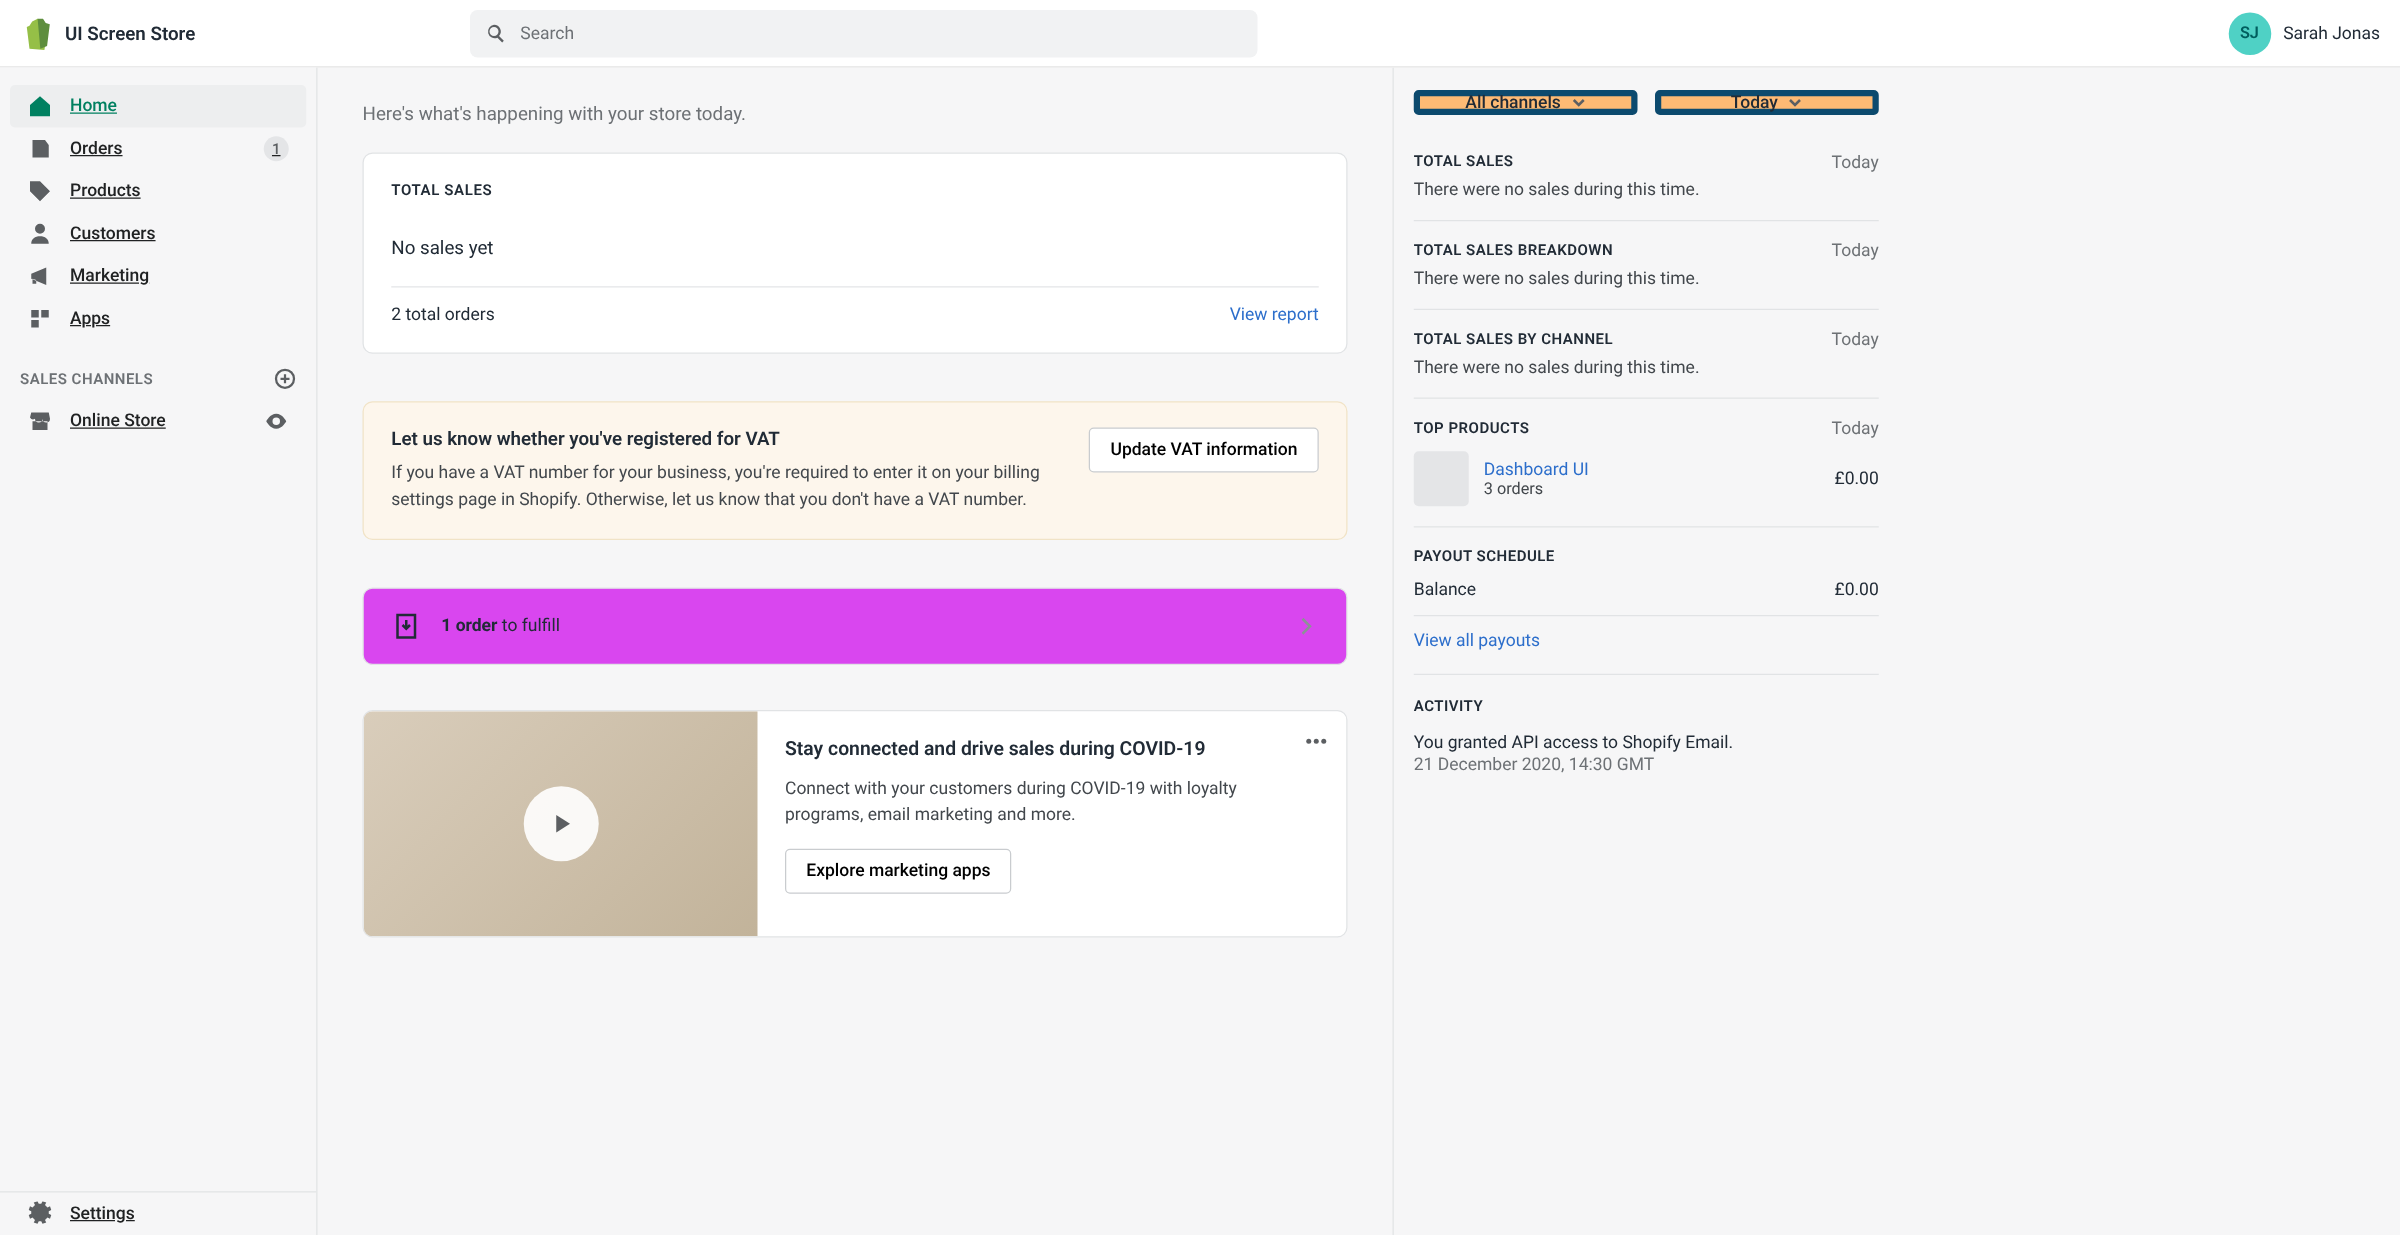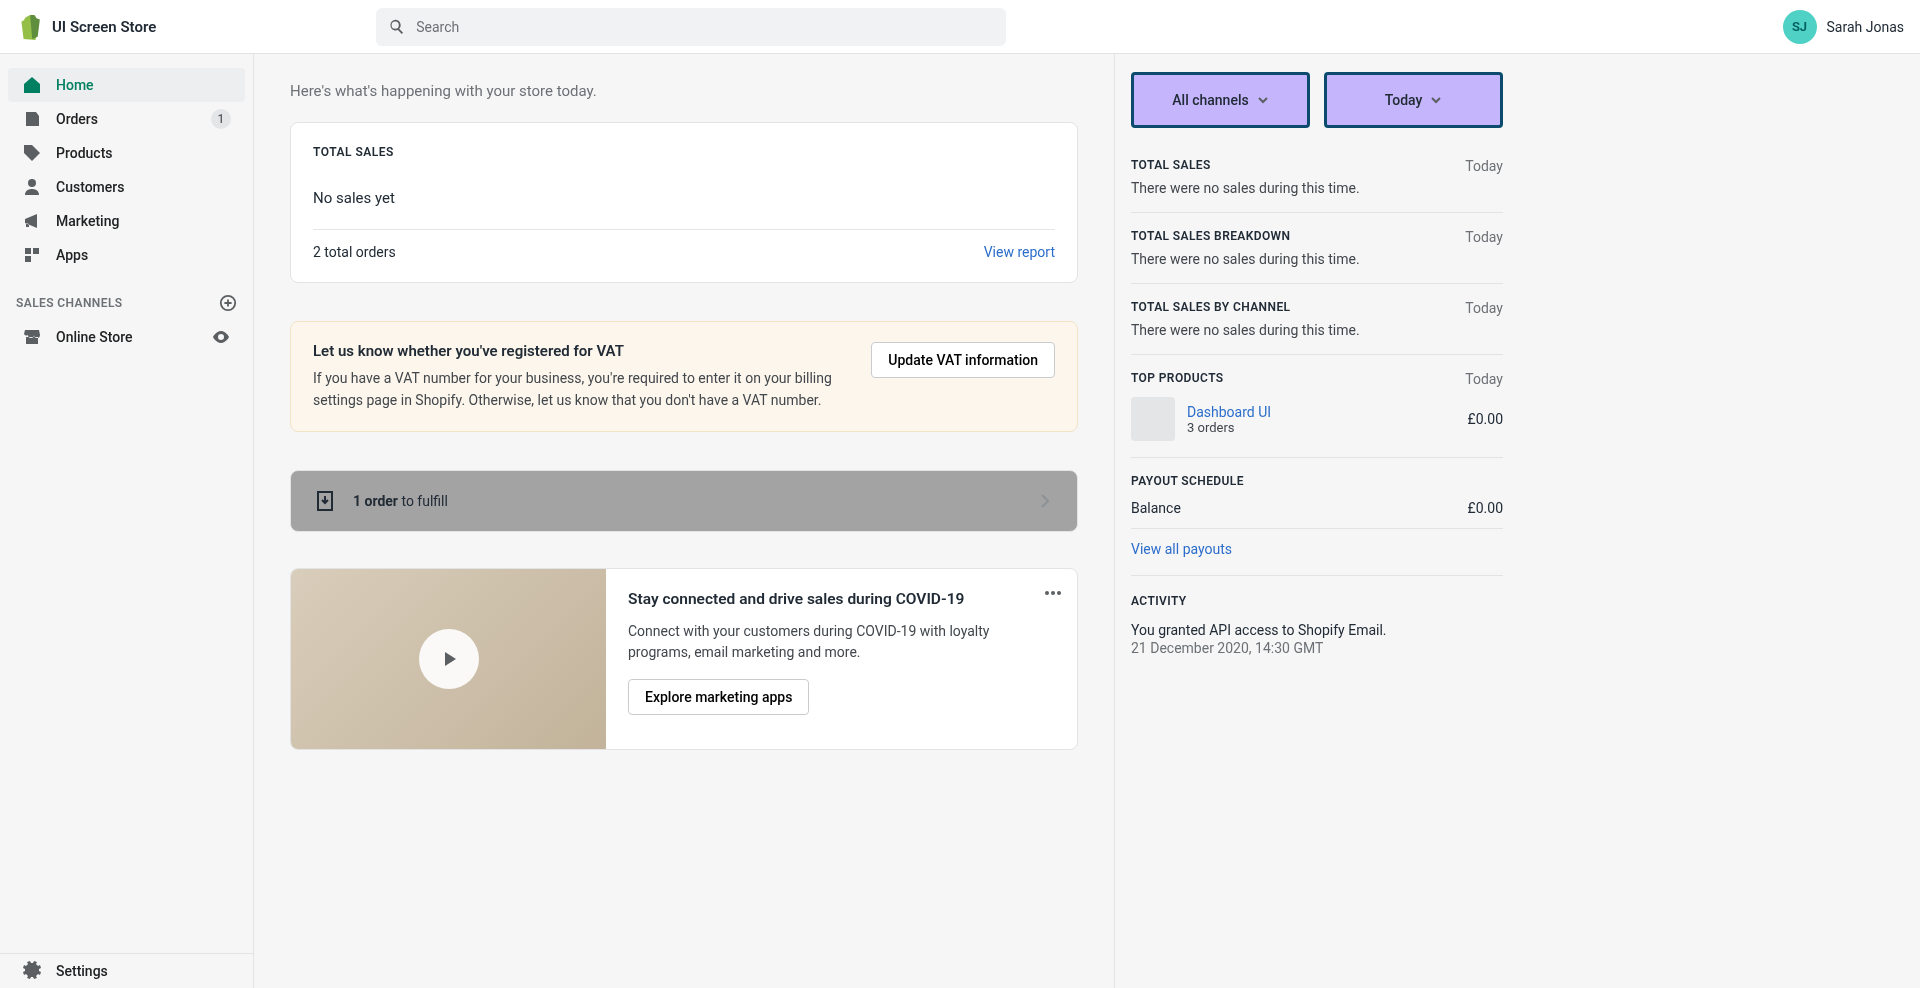--- a/index.html
+++ b/index.html
@@ -7,21 +7,21 @@
 .topbar { height: 54px; background: #fff; border-bottom: 1px solid #e3e3e3; display: flex; align-items: center; padding: 0 16px; }
 .logo { width: 26px; height: 26px; margin-right: 10px; }
 .store-name { font-weight: 600; font-size: 15px; }
 .search { flex: 0 0 630px; margin-left: 220px; background: #f1f2f3; border-radius: 6px; height: 38px; display: flex; align-items: center; padding: 0 12px; color: #6d7175; }
 .search svg { width: 18px; height: 18px; margin-right: 10px; }
 .topbar-spacer { flex: 1; }
 .user { display: flex; align-items: center; gap: 10px; }
 .avatar { width: 34px; height: 34px; border-radius: 50%; background: #4fd1c5; color: #005e5e; display: flex; align-items: center; justify-content: center; font-weight: 600; font-size: 13px; }
 .layout { display: flex; height: calc(100vh - 54px); }
 .sidebar { width: 254px; background: #f6f6f7; border-right: 1px solid #e1e3e5; display: flex; flex-direction: column; padding-top: 14px; }
-.nav-item { display: flex; align-items: center; height: 34px; padding: 0 14px; margin: 0 8px; border-radius: 4px; cursor: pointer; color: #202223; font-weight: 500; font-size: 14px; gap: 14px; }
+.nav-item { display: flex; align-items: center; height: 34px; padding: 0 14px; margin: 0 8px; border-radius: 4px; cursor: pointer; color: #202223; font-weight: 500; font-size: 14px; gap: 14px; text-decoration: underline; }
 .nav-item.active { background: #edeeef; color: #008060; }
 .nav-item .icon { width: 20px; height: 20px; display: flex; align-items: center; justify-content: center; }
 .nav-item.active .icon svg { fill: #008060; }
 .nav-item .badge { margin-left: auto; background: #e4e5e7; width: 20px; height: 20px; border-radius: 10px; display: flex; align-items: center; justify-content: center; font-size: 12px; color: #5c5f62; }
 .nav-section { padding: 22px 16px 8px; font-size: 12px; font-weight: 600; color: #6d7175; letter-spacing: 0.4px; display: flex; justify-content: space-between; align-items: center; }
 .nav-section .plus { width: 18px; height: 18px; cursor: pointer; }
 .sidebar-bottom { margin-top: auto; border-top: 1px solid #e1e3e5; }
 .content { flex: 1; display: flex; overflow: auto; }
 .main { flex: 1; padding: 28px 36px; max-width: 860px; }
 .greeting { color: #6d7175; font-size: 15px; margin-bottom: 22px; }
@@ -31,32 +31,32 @@
 .card-big { font-size: 26px; font-weight: 400; margin: 22px 0 18px; }
 .card-divider { border-top: 1px solid #e4e5e7; margin: 0 0 14px; }
 .card-footer { display: flex; justify-content: space-between; color: #212b36; font-size: 14px; }
 .link { color: #2c6ecb; cursor: pointer; }
 .sparkline { float: right; margin-top: -40px; }
 .banner { background: #fdf6ec; border: 1px solid #f1e3c6; border-radius: 8px; padding: 20px 22px; display: flex; gap: 20px; margin-bottom: 38px; justify-content: flex-end; }
 .banner-content { flex: 1; }
 .banner-title { font-weight: 600; font-size: 15px; margin-bottom: 8px; }
 .banner-text { color: #42474c; line-height: 1.55; font-size: 14px; }
 .btn { background: #fff; border: 1px solid #c9cccf; border-radius: 4px; padding: 9px 16px; font-size: 14px; font-weight: 500; cursor: pointer; white-space: nowrap; }
-.task { background: #a3a3a3; border: 1px solid #e1e3e5; border-radius: 8px; padding: 18px 22px; display: flex; align-items: center; gap: 16px; margin-bottom: 36px; cursor: pointer; }
+.task { background: #d946ef; border: 1px solid #e1e3e5; border-radius: 8px; padding: 18px 22px; display: flex; align-items: center; gap: 16px; margin-bottom: 36px; cursor: pointer; }
 .task .chev { margin-left: auto; color: #8c9196; }
 .promo { background: #fff; border: 1px solid #e1e3e5; border-radius: 8px; display: flex; overflow: hidden; }
 .promo-img { width: 315px; height: 180px; background: linear-gradient(135deg,#d9cdbb,#c2b39a); display: flex; align-items: center; justify-content: center; position: relative; }
 .play { width: 60px; height: 60px; border-radius: 50%; background: rgba(255,255,255,0.9); display: flex; align-items: center; justify-content: center; }
 .promo-body { padding: 20px 22px; flex: 1; position: relative; }
 .promo-title { font-weight: 600; font-size: 15.5px; margin-bottom: 10px; line-height: 1.4; }
 .promo-text { color: #42474c; font-size: 14px; margin-bottom: 16px; line-height: 1.5; }
 .more-icon { position: absolute; top: 14px; right: 14px; color: #6d7175; cursor: pointer; }
 .rightcol { width: 405px; border-left: 1px solid #e1e3e5; padding: 18px 16px; }
 .filters { display: flex; gap: 14px; margin-bottom: 14px; }
-.filter-btn { flex: 1; background: #c4b5fd; border: 3px solid #0c4a6e; border-radius: 4px; height: 56px; display: flex; align-items: center; justify-content: center; gap: 8px; cursor: pointer; font-size: 14px; font-weight: 500; }
+.filter-btn { flex: 1; background: #fdba74; border: 5px solid #0c4a6e; border-radius: 4px; height: 20px; display: flex; align-items: center; justify-content: center; gap: 8px; cursor: pointer; font-size: 14px; font-weight: 500; }
 .stat-block { border-bottom: 1px solid #e1e3e5; padding: 16px 0; }
 .stat-head { display: flex; justify-content: space-between; margin-bottom: 6px; }
 .stat-title { font-size: 12px; font-weight: 600; letter-spacing: 0.4px; color: #212b36; }
 .stat-period { color: #6d7175; font-size: 14px; }
 .stat-body { color: #42474c; font-size: 14px; }
 .product-row { display: flex; align-items: center; gap: 12px; margin-top: 10px; }
 .thumb { width: 44px; height: 44px; background: #e4e5e7; border-radius: 4px; }
 .product-info { flex: 1; }
 .product-name { color: #2c6ecb; }
 .product-sub { color: #42474c; font-size: 13px; }

